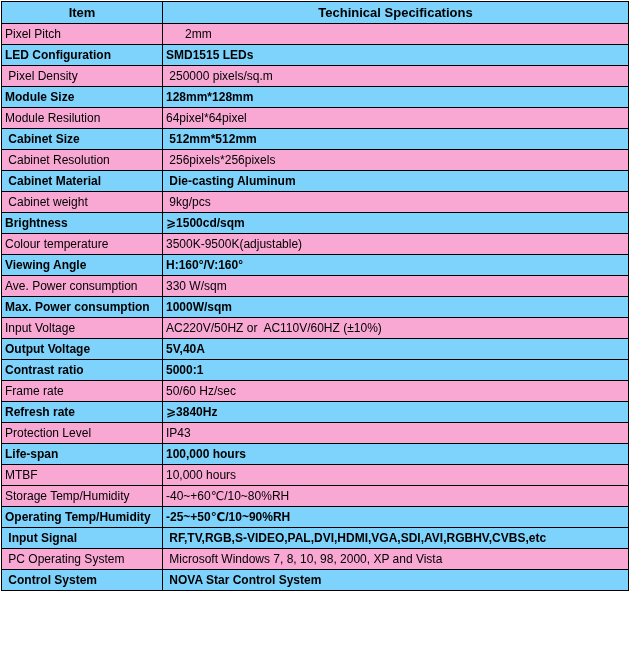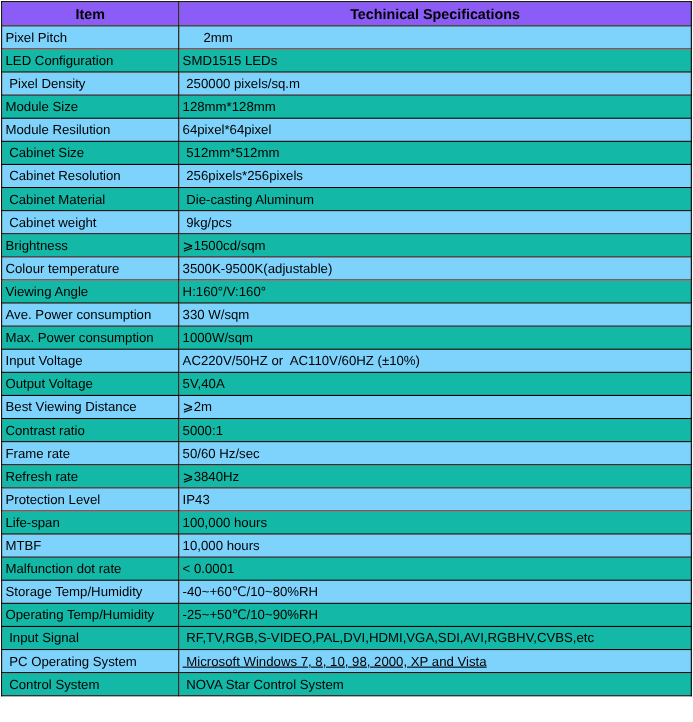--- a/index.html
+++ b/index.html
@@ -22,26 +22,26 @@
     text-align: left;
     vertical-align: middle;
     line-height: 20px;
   }
   table.spec th {
     height: 21px;
     font-weight: bold;
     font-size: 13px;
     text-align: center;
     padding: 0;
-    background: #8b5cf6;
+    background: #7dd3fc;
   }
   table.spec col.c1 { width: 161px; }
   table.spec col.c2 { width: 466px; }
-  tr.odd td { background: #7dd3fc; }
-  tr.even td { background: #14b8a6; }
+  tr.odd td { background: #f9a8d4; }
+  tr.even td { background: #7dd3fc; font-weight: bold; }
 </style>
 </head>
 <body>
 
 <table class="spec">
   <colgroup>
       <col class="c1">
       <col class="c2">
     </colgroup>
   <thead>
@@ -108,24 +108,20 @@
         <td style="white-space: pre;">1000W/sqm</td>
       </tr>
       <tr class="odd">
         <td style="white-space: pre;">Input Voltage</td>
         <td style="white-space: pre;">AC220V/50HZ or  AC110V/60HZ (±10%)</td>
       </tr>
       <tr class="even">
         <td style="white-space: pre;">Output Voltage</td>
         <td style="white-space: pre;">5V,40A</td>
       </tr>
-      <tr class="odd">
-        <td style="white-space: pre;">Best Viewing Distance</td>
-        <td style="white-space: pre;">⩾2m</td>
-      </tr>
       <tr class="even">
         <td style="white-space: pre;">Contrast ratio</td>
         <td style="white-space: pre;">5000:1</td>
       </tr>
       <tr class="odd">
         <td style="white-space: pre;">Frame rate</td>
         <td style="white-space: pre;">50/60 Hz/sec</td>
       </tr>
       <tr class="even">
         <td style="white-space: pre;">Refresh rate</td>
@@ -136,38 +132,34 @@
         <td style="white-space: pre;">IP43</td>
       </tr>
       <tr class="even">
         <td style="white-space: pre;">Life-span</td>
         <td style="white-space: pre;">100,000 hours</td>
       </tr>
       <tr class="odd">
         <td style="white-space: pre; margin-top: 21px;">MTBF</td>
         <td style="white-space: pre;">10,000 hours</td>
       </tr>
-      <tr class="even">
-        <td style="white-space: pre;">Malfunction dot rate</td>
-        <td style="white-space: pre;">&lt; 0.0001</td>
-      </tr>
       <tr class="odd">
         <td style="white-space: pre;">Storage Temp/Humidity</td>
         <td style="white-space: pre;">-40~+60℃/10~80%RH</td>
       </tr>
       <tr class="even">
         <td style="white-space: pre;">Operating Temp/Humidity</td>
         <td style="white-space: pre;">-25~+50℃/10~90%RH</td>
       </tr>
       <tr class="even">
         <td style="white-space: pre;"> Input Signal</td>
         <td style="white-space: pre;"> RF,TV,RGB,S-VIDEO,PAL,DVI,HDMI,VGA,SDI,AVI,RGBHV,CVBS,etc</td>
       </tr>
       <tr class="odd">
         <td style="white-space: pre;"> PC Operating System</td>
-        <td style="white-space: pre; text-decoration: underline;"> Microsoft Windows 7, 8, 10, 98, 2000, XP and Vista</td>
+        <td style="white-space: pre;"> Microsoft Windows 7, 8, 10, 98, 2000, XP and Vista</td>
       </tr>
       <tr class="even">
         <td style="white-space: pre;"> Control System</td>
         <td style="white-space: pre;"> NOVA Star Control System</td>
       </tr>
     </tbody>
 </table>
 
 </body></html>

